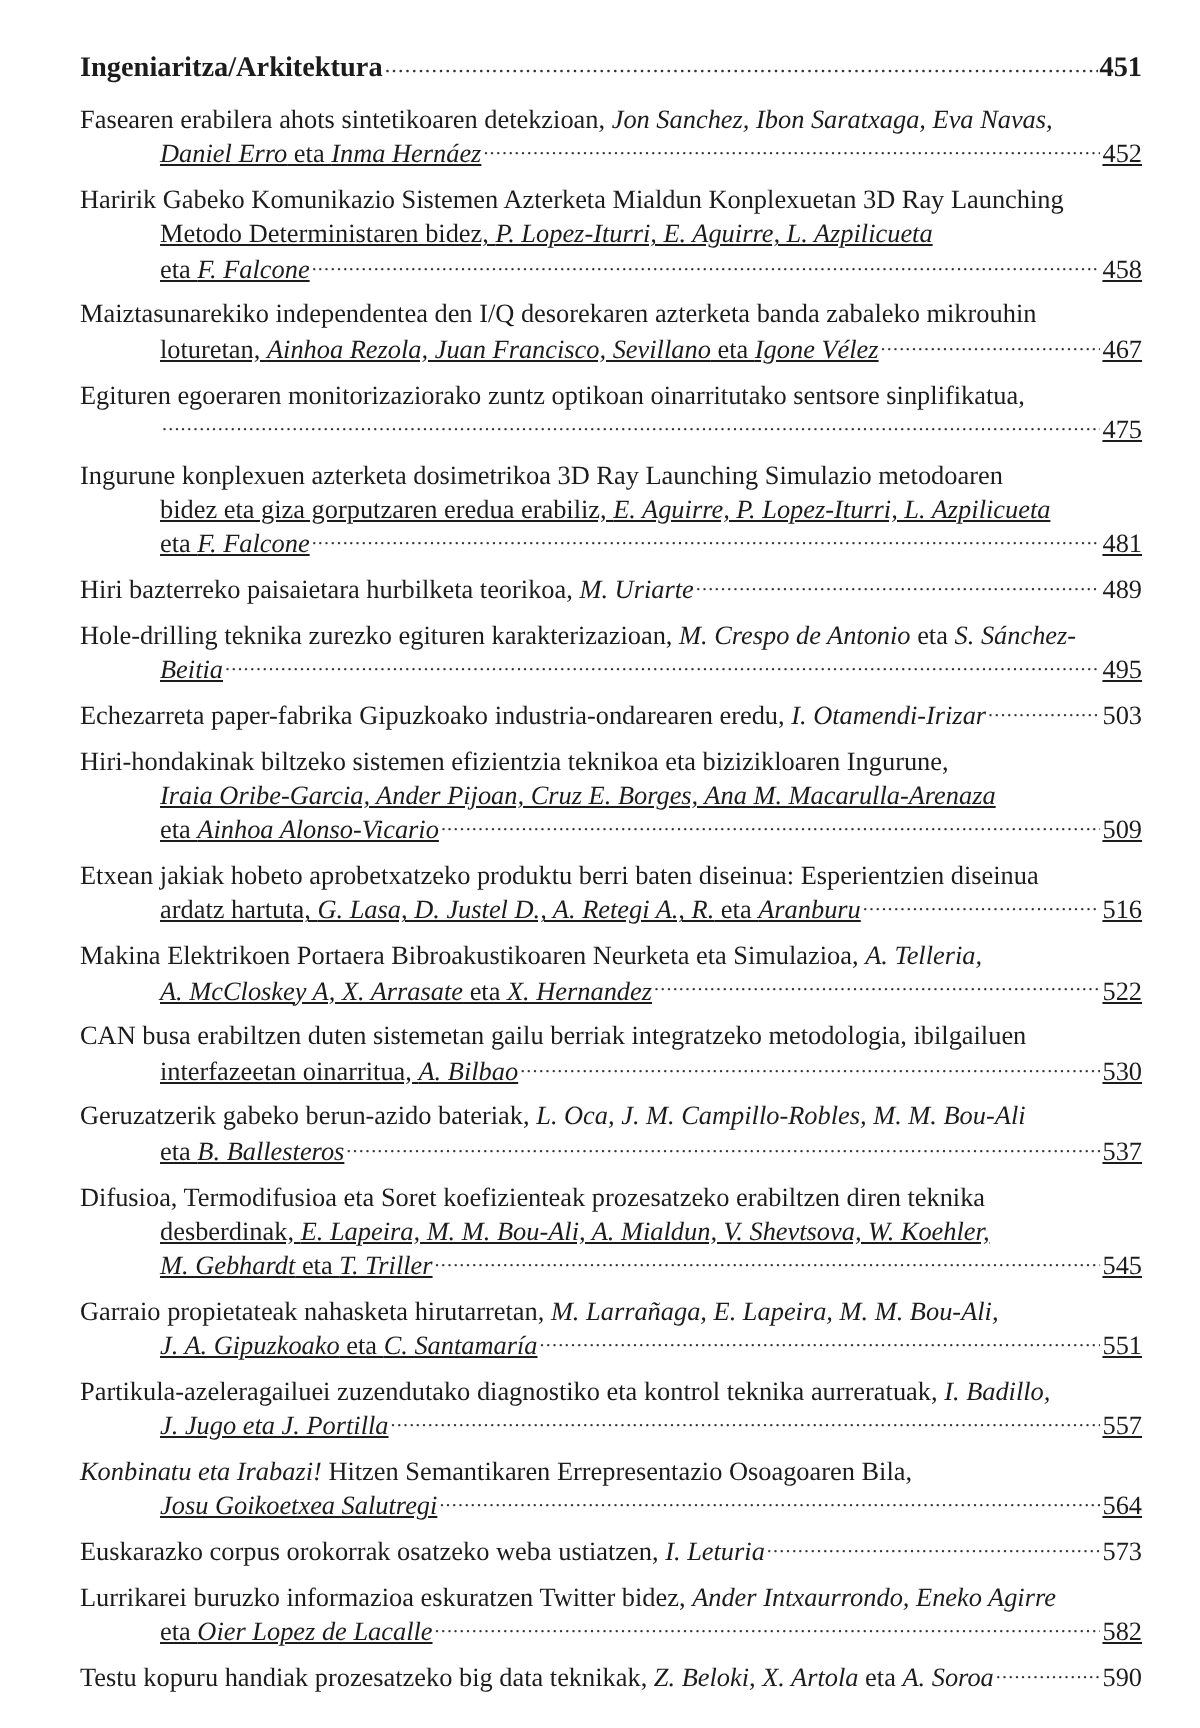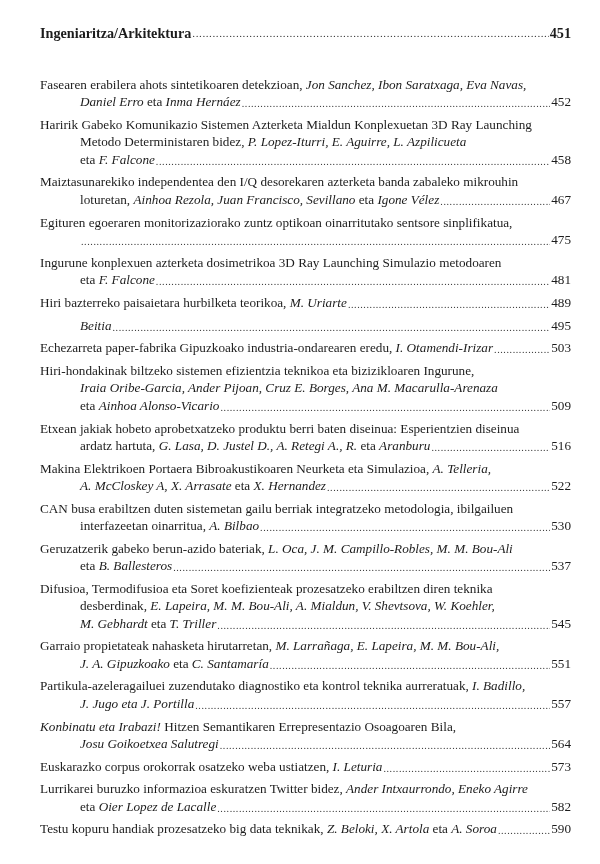--- a/index.html
+++ b/index.html
@@ -4,25 +4,25 @@
 <style>
   html, body { margin: 0; padding: 0; background: #ffffff; }
   body {
     width: 600px; height: 864px; overflow: hidden; position: relative;
     font-family: "Liberation Serif", "DejaVu Serif", serif;
     color: #1c1c1c;
   }
   .page { position: absolute; left: 40px; top: 24px; width: 531px; }
   .section {
     display: flex; align-items: baseline; font-weight: bold; font-size: 14.2px;
-    height: 22px; margin-bottom: 30px;
+    height: 22px; margin-bottom: 5px;
   }
   .entry { font-size: 13.2px; line-height: 17.3px; margin-bottom: 5.5px; }
-  .line { white-space: nowrap; display: flex; align-items: flex-end; }
-  .line.indent { padding-left: 40px; }
+  .line { white-space: nowrap; display: flex; align-items: flex-start; }
+  .line.indent { padding-left: 40px; text-decoration: underline; }
   .lead { flex: 1 1 auto; overflow: hidden; margin: 0 1px; position: relative; height: 1em; }
   .lead::after {
     content: "........................................................................................................................................................................................................................................................";
     position: absolute; left: 0; bottom: -2px; font-size: 10px; letter-spacing: 0.6px; color: #333;
     white-space: nowrap;
   }
   .section .lead::after { font-weight: normal; font-size: 11px; bottom: -1px; }
   .pg { flex: 0 0 auto; text-align: right; }
   i { font-style: italic; }
   .tline { flex: 0 1 auto; }
@@ -77,33 +77,39 @@
         <div class="line indent">
           <span class="lead"></span>
           <span class="pg">475</span>
         </div>
       </div>
       <div class="entry">
         <div class="line">
           <span class="tline"><span>Ingurune konplexuen azterketa dosimetrikoa 3D Ray Launching Simulazio metodoaren</span></span>
         </div>
         <div class="line indent">
+          <span class="tline"><span>bidez eta giza gorputzaren eredua erabiliz, </span><i>E. Aguirre, P. Lopez-Iturri, L. Azpilicueta</i></span>
+        </div>
+        <div class="line indent">
           <span class="tline"><span>eta </span><i>F. Falcone</i></span>
           <span class="lead"></span>
           <span class="pg">481</span>
         </div>
       </div>
       <div class="entry">
         <div class="line">
           <span class="tline"><span>Hiri bazterreko paisaietara hurbilketa teorikoa, </span><i>M. Uriarte</i></span>
           <span class="lead"></span>
           <span class="pg">489</span>
         </div>
       </div>
       <div class="entry">
+        <div class="line">
+          <span class="tline"><span>Hole-drilling teknika zurezko egituren karakterizazioan, </span><i>M. Crespo de Antonio</i><span> eta </span><i>S. Sánchez-</i></span>
+        </div>
         <div class="line indent">
           <span class="tline"><i>Beitia</i></span>
           <span class="lead"></span>
           <span class="pg">495</span>
         </div>
       </div>
       <div class="entry">
         <div class="line">
           <span class="tline"><span>Echezarreta paper-fabrika Gipuzkoako industria-ondarearen eredu, </span><i>I. Otamendi-Irizar</i></span>
           <span class="lead"></span>

